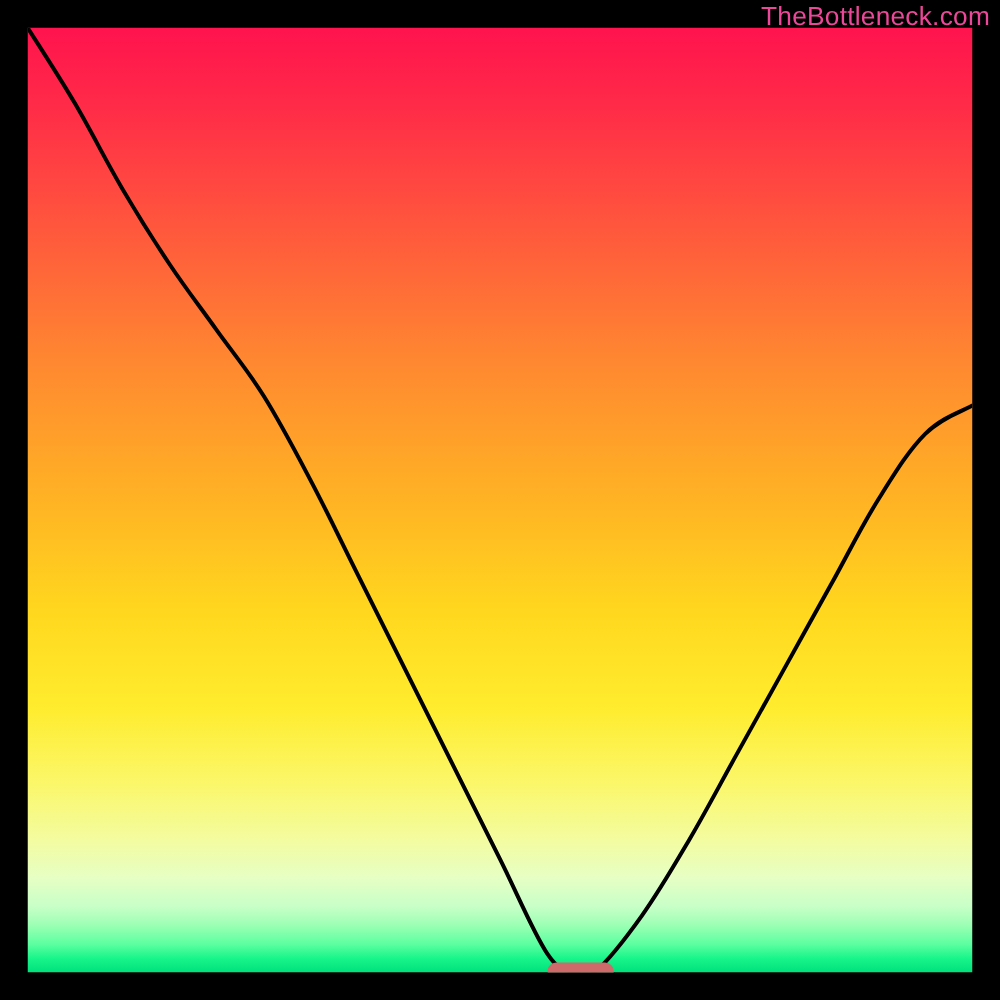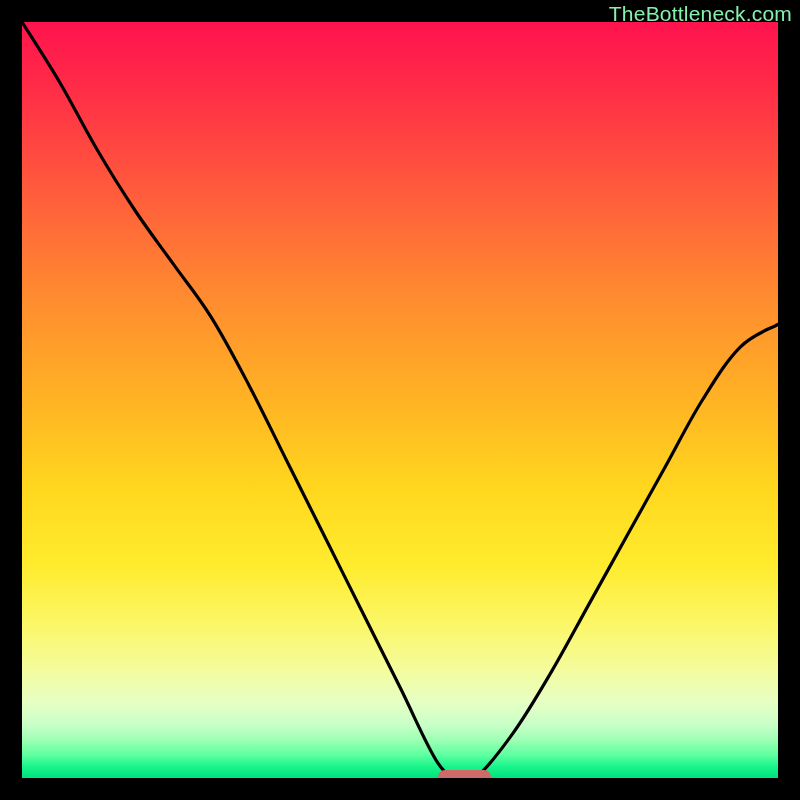--- a/index.html
+++ b/index.html
@@ -48,21 +48,21 @@
   .marker {
     position: absolute;
     height: 14px;
     border-radius: 7px;
     background: #cf6a6a;
   }
   .watermark {
     position: absolute;
     top: 2px;
     right: 8px;
-    color: #86efac;
+    color: #ec4899;
     font-size: 21px;
     font-weight: 500;
     letter-spacing: 0.2px;
   }
 </style>
 </head>
 <body>
 
 <div class="watermark">TheBottleneck.com</div>
 

